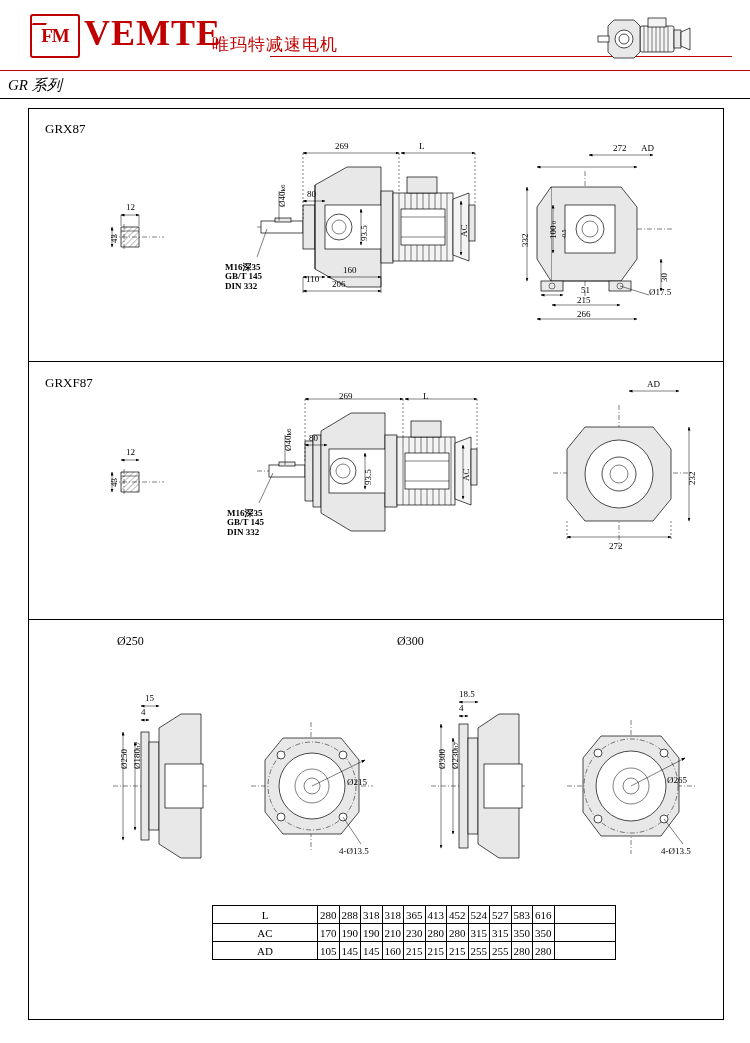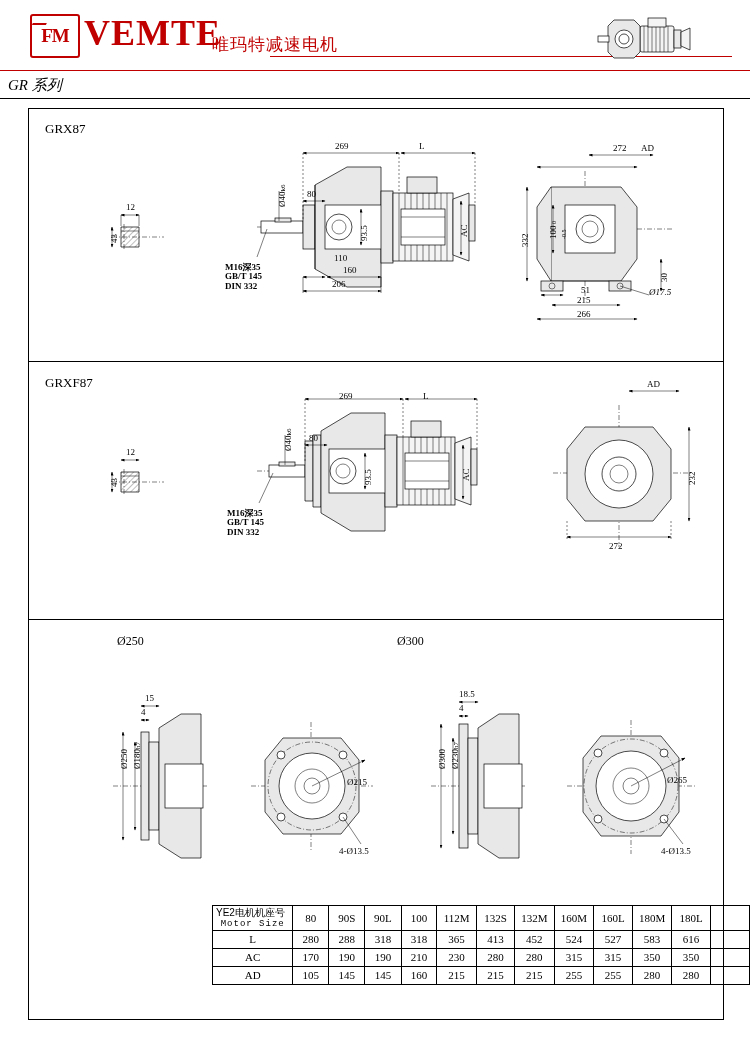--- a/index.html
+++ b/index.html
@@ -217,42 +217,42 @@
           <path d="M523 196 L591 196" marker-start="url(#arL)" marker-end="url(#ar)"></path>
           <path d="M508 210 L608 210" marker-start="url(#arL)" marker-end="url(#ar)"></path>
           <path d="M591 177 L620 186"></path>
         </g>
       </g>
     </svg>
 
     <div class="dim" style="left:306px;top:32px;">269</div>
     <div class="dim" style="left:390px;top:32px;">L</div>
     <div class="dim" style="left:278px;top:80px;">80</div>
-    <div class="dim" style="left:277px;top:144px;margin-left:28px;">110</div>
+    <div class="dim" style="left:277px;top:165px;">110</div>
     <div class="dim" style="left:314px;top:156px;">160</div>
     <div class="dim" style="left:303px;top:170px;">206</div>
     <div class="dim v" style="left:330px;top:132px;">93.5</div>
     <div class="dim" style="left:97px;top:93px;">12</div>
     <div class="dim v" style="left:80px;top:134px;">43</div>
     <div class="dim v" style="left:248px;top:98px;">Ø40<span style="font-size:7px;">k6</span></div>
     <div class="dim v" style="left:430px;top:128px;">AC</div>
 
     <div class="lbl b" style="left:196px;top:152px;">M16深35</div>
     <div class="lbl b" style="left:196px;top:162px;">GB/T 145</div>
     <div class="lbl b" style="left:196px;top:172px;">DIN 332</div>
 
     <div class="dim" style="left:584px;top:34px;">272</div>
     <div class="dim" style="left:612px;top:34px;">AD</div>
     <div class="dim v" style="left:491px;top:138px;">332</div>
     <div class="dim v" style="left:519px;top:130px;">100<span style="font-size:6px;"> 0<br>-0.5</span></div>
     <div class="dim v" style="left:630px;top:173px;">30</div>
     <div class="dim" style="left:516px;top:176px;margin-left:36px;">51</div>
     <div class="dim" style="left:548px;top:186px;">215</div>
     <div class="dim" style="left:548px;top:200px;">266</div>
-    <div class="dim" style="left:620px;top:178px;font-style:italic;">Ø17.5</div>
+    <div class="dim" style="left:620px;top:178px;">Ø17.5</div>
 
     <svg width="694" height="258" style="position:absolute;left:0;top:252px;">
 
       <g>
         <path d="M95 108 L95 133" class="ln-dash"></path>
         <path d="M83 121 L135 121" class="ln-dash"></path>
         <polygon points="92,111 110,111 110,131 92,131" class="hatch"></polygon>
         <path d="M92 115 L110 115" class="ln-thin"></path>
         <path d="M92 99 L110 99" class="ln-thin" marker-start="url(#arL)" marker-end="url(#ar)"></path>
         <path d="M92 99 L92 110"></path>
@@ -417,38 +417,20 @@
     <div class="dim" style="left:430px;top:594px;">4</div>
     <div class="dim v" style="left:408px;top:660px;">Ø300</div>
     <div class="dim v" style="left:421px;top:660px;">Ø230<span style="font-size:7px;">h7</span></div>
     <div class="dim" style="left:638px;top:666px;">Ø265</div>
     <div class="dim" style="left:632px;top:737px;">4-Ø13.5</div>
 
   </div>
 
   <table class="tbl">
     <tbody>
-        <tr>
-      <td class="hdrcell">
-        <div>YE2电机机座号</div>
-        <div style="text-align:center;font-family:'Liberation Mono',monospace;font-size:9px;letter-spacing:1px;">Motor Size</div>
-      </td>
-      <td class="datac">80</td>
-      <td class="datac">90S</td>
-      <td class="datac">90L</td>
-      <td class="datac">100</td>
-      <td class="datac">112M</td>
-      <td class="datac">132S</td>
-      <td class="datac">132M</td>
-      <td class="datac">160M</td>
-      <td class="datac">160L</td>
-      <td class="datac">180M</td>
-      <td class="datac">180L</td>
-      <td class="tail"></td>
-    </tr>
     <tr>
       <td class="rowlbl">L</td>
       <td>280</td>
       <td>288</td>
       <td>318</td>
       <td>318</td>
       <td>365</td>
       <td>413</td>
       <td>452</td>
       <td>524</td>

